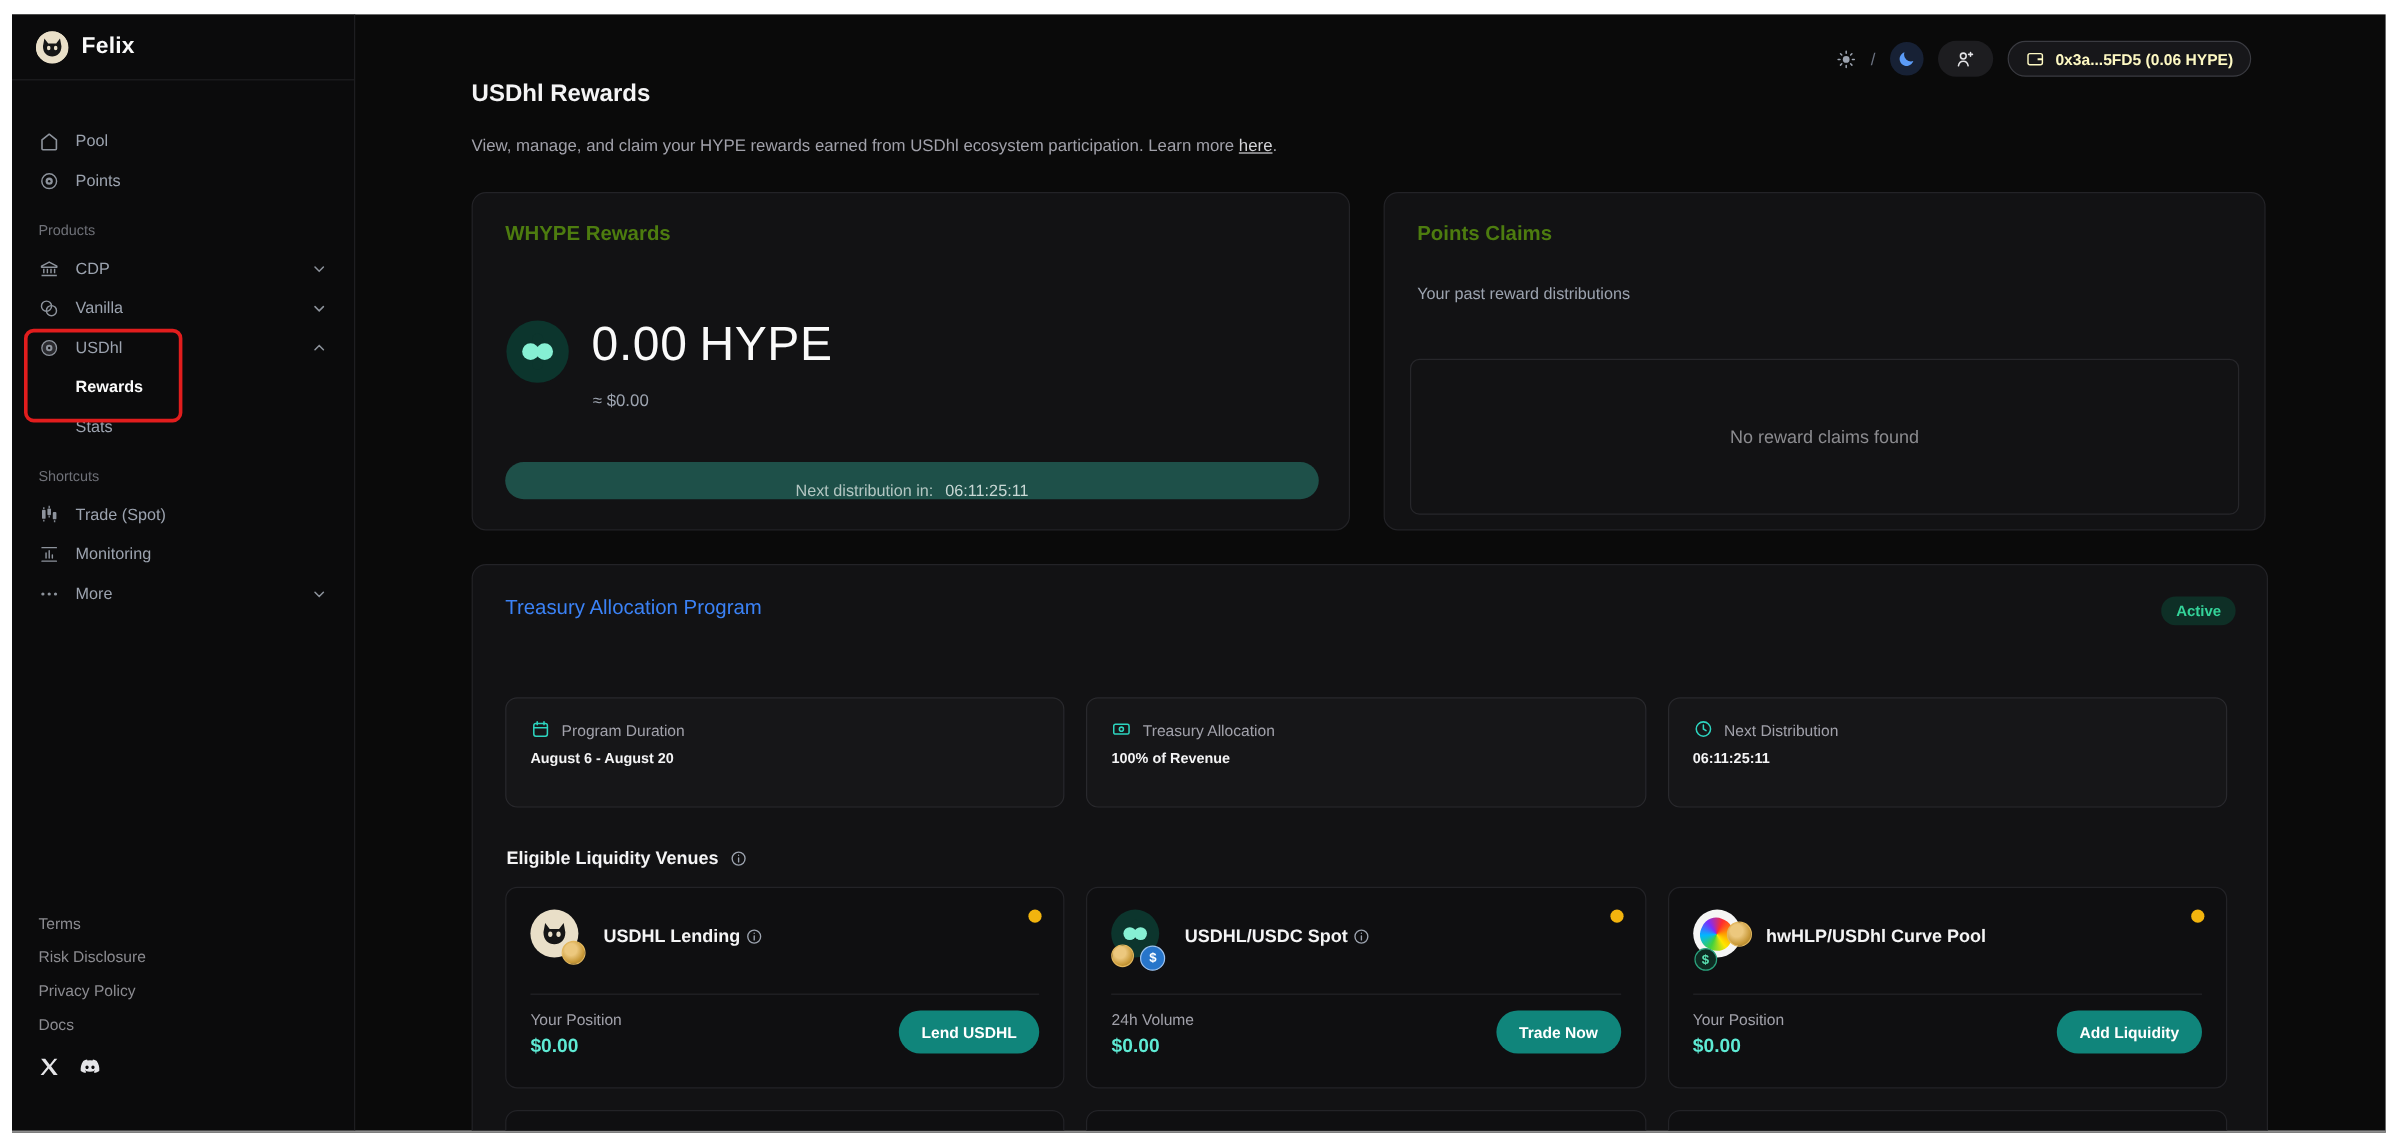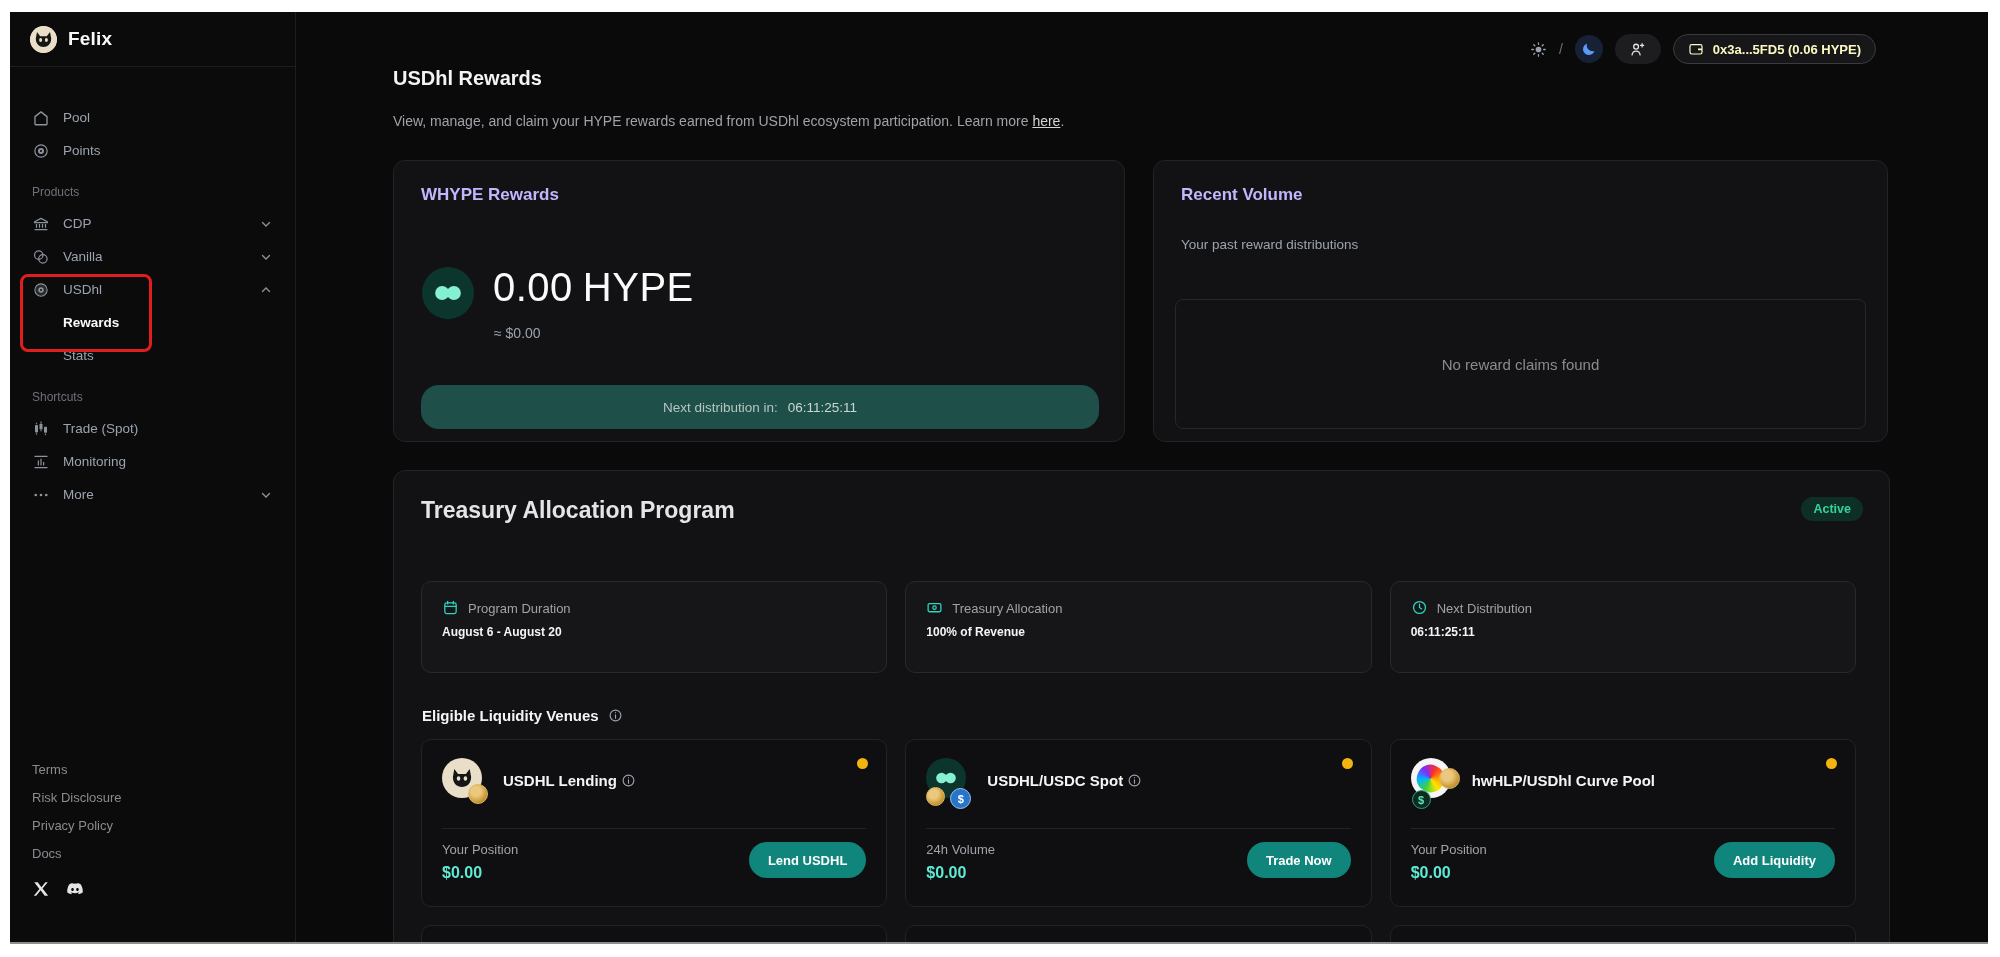--- a/index.html
+++ b/index.html
@@ -48,41 +48,41 @@
   
   .page-title{position:absolute;left:383px;top:55px;font-size:20px;font-weight:600;color:#f4f4f5;}
   .page-sub{position:absolute;left:383px;top:101px;font-size:14px;color:#a1a1aa;}
   .page-sub a{color:#d4d4d8;text-decoration:underline;cursor:pointer;}
 
   
   .cards-row{position:absolute;left:383px;top:148px;width:1495px;display:flex;gap:28px;}
   .card{background:#121214;border:1px solid #232327;border-radius:12px;position:relative;}
   .whype-card{width:732px;height:280px;}
   .claims-card{width:735px;height:280px;}
-  .card-title{position:absolute;left:27px;top:24px;font-size:17px;font-weight:700;color:#c4b5fd;}
+  .card-title{position:absolute;left:27px;top:24px;font-size:17px;font-weight:700;color:#4d7c0f;}
 
   .hype-badge{position:absolute;left:28px;top:106px;width:52px;height:52px;border-radius:50%;
               background:#0c352d;overflow:hidden;display:flex;align-items:center;justify-content:center;}
   .whype-amount{position:absolute;left:99px;top:104px;font-size:40px;font-weight:500;
                 color:#fafafa;letter-spacing:.5px;display:flex;gap:10px;}
   .whype-usd{position:absolute;left:100px;top:164px;font-size:14px;color:#9ca3af;}
-  .countdown-pill{position:absolute;left:27px;top:224px;width:678px;height:44px;border-radius:18px;
-                  background:#1e5049;display:flex;align-items:center;justify-content:center;gap:10px;
+  .countdown-pill{position:absolute;left:27px;top:224px;width:678px;height:31px;border-radius:18px;
+                  background:#1e5049;display:flex;align-items:flex-end;justify-content:center;gap:10px;
                   font-size:13.5px;color:#b3c6c2;cursor:pointer;}
   .countdown-pill .cd-val{color:#c9d8d5;}
 
   .claims-sub{position:absolute;left:27px;top:76px;font-size:13.5px;color:#9ca3af;}
   .claims-empty{position:absolute;left:21px;right:21px;top:138px;height:128px;border:1px solid #27272b;
                 border-radius:8px;display:flex;align-items:center;justify-content:center;
                 font-size:15px;color:#8b8b8f;}
 
   
   .treasury-card{position:absolute;left:383px;top:458px;width:1495px;height:620px;
                  background:#121214;border:1px solid #232327;border-radius:12px;}
-  .t-title{position:absolute;left:27px;top:26px;font-size:23px;font-weight:700;color:#e5e5e5;}
+  .t-title{position:absolute;left:27px;top:26px;font-size:17px;font-weight:400;color:#3b82f6;}
   .t-badge{position:absolute;right:26px;top:26px;height:24px;line-height:24px;padding:0 12px;
            border-radius:12px;background:#0e2f26;color:#34d399;font-size:12.5px;font-weight:600;}
   .t-stats{position:absolute;left:27px;right:33px;top:110px;display:flex;gap:18px;}
   .t-stat{flex:1;height:92px;background:#161618;border:1px solid #29292d;border-radius:10px;
           padding:17px 20px;box-sizing:border-box;}
   .t-stat-label{display:flex;align-items:flex-end;gap:9px;font-size:13px;color:#a1a1aa;}
   .t-stat-label .ico{width:17px;height:17px;color:#2dd4bf;display:flex;}
   .t-stat-value{margin-top:9px;font-size:12px;font-weight:700;color:#f4f4f5;}
   .t-venues-head{position:absolute;left:28px;top:236px;display:flex;align-items:center;gap:9px;
                  font-size:15px;font-weight:700;color:#f4f4f5;}
@@ -326,21 +326,21 @@
         <span>HYPE</span>
       </div>
       <div class="whype-usd">≈ $0.00</div>
       <div class="countdown-pill">
         <span>Next distribution in:</span>
         <span class="cd-val">06:11:25:11</span>
       </div>
     </div>
 
     <div class="card claims-card">
-      <div class="card-title">Recent Volume</div>
+      <div class="card-title">Points Claims</div>
       <div class="claims-sub">Your past reward distributions</div>
       <div class="claims-empty">No reward claims found</div>
     </div>
   </div>
 
   <div class="treasury-card">
     <div class="t-title">Treasury Allocation Program</div>
     <div class="t-badge">Active</div>
 
     <div class="t-stats">

